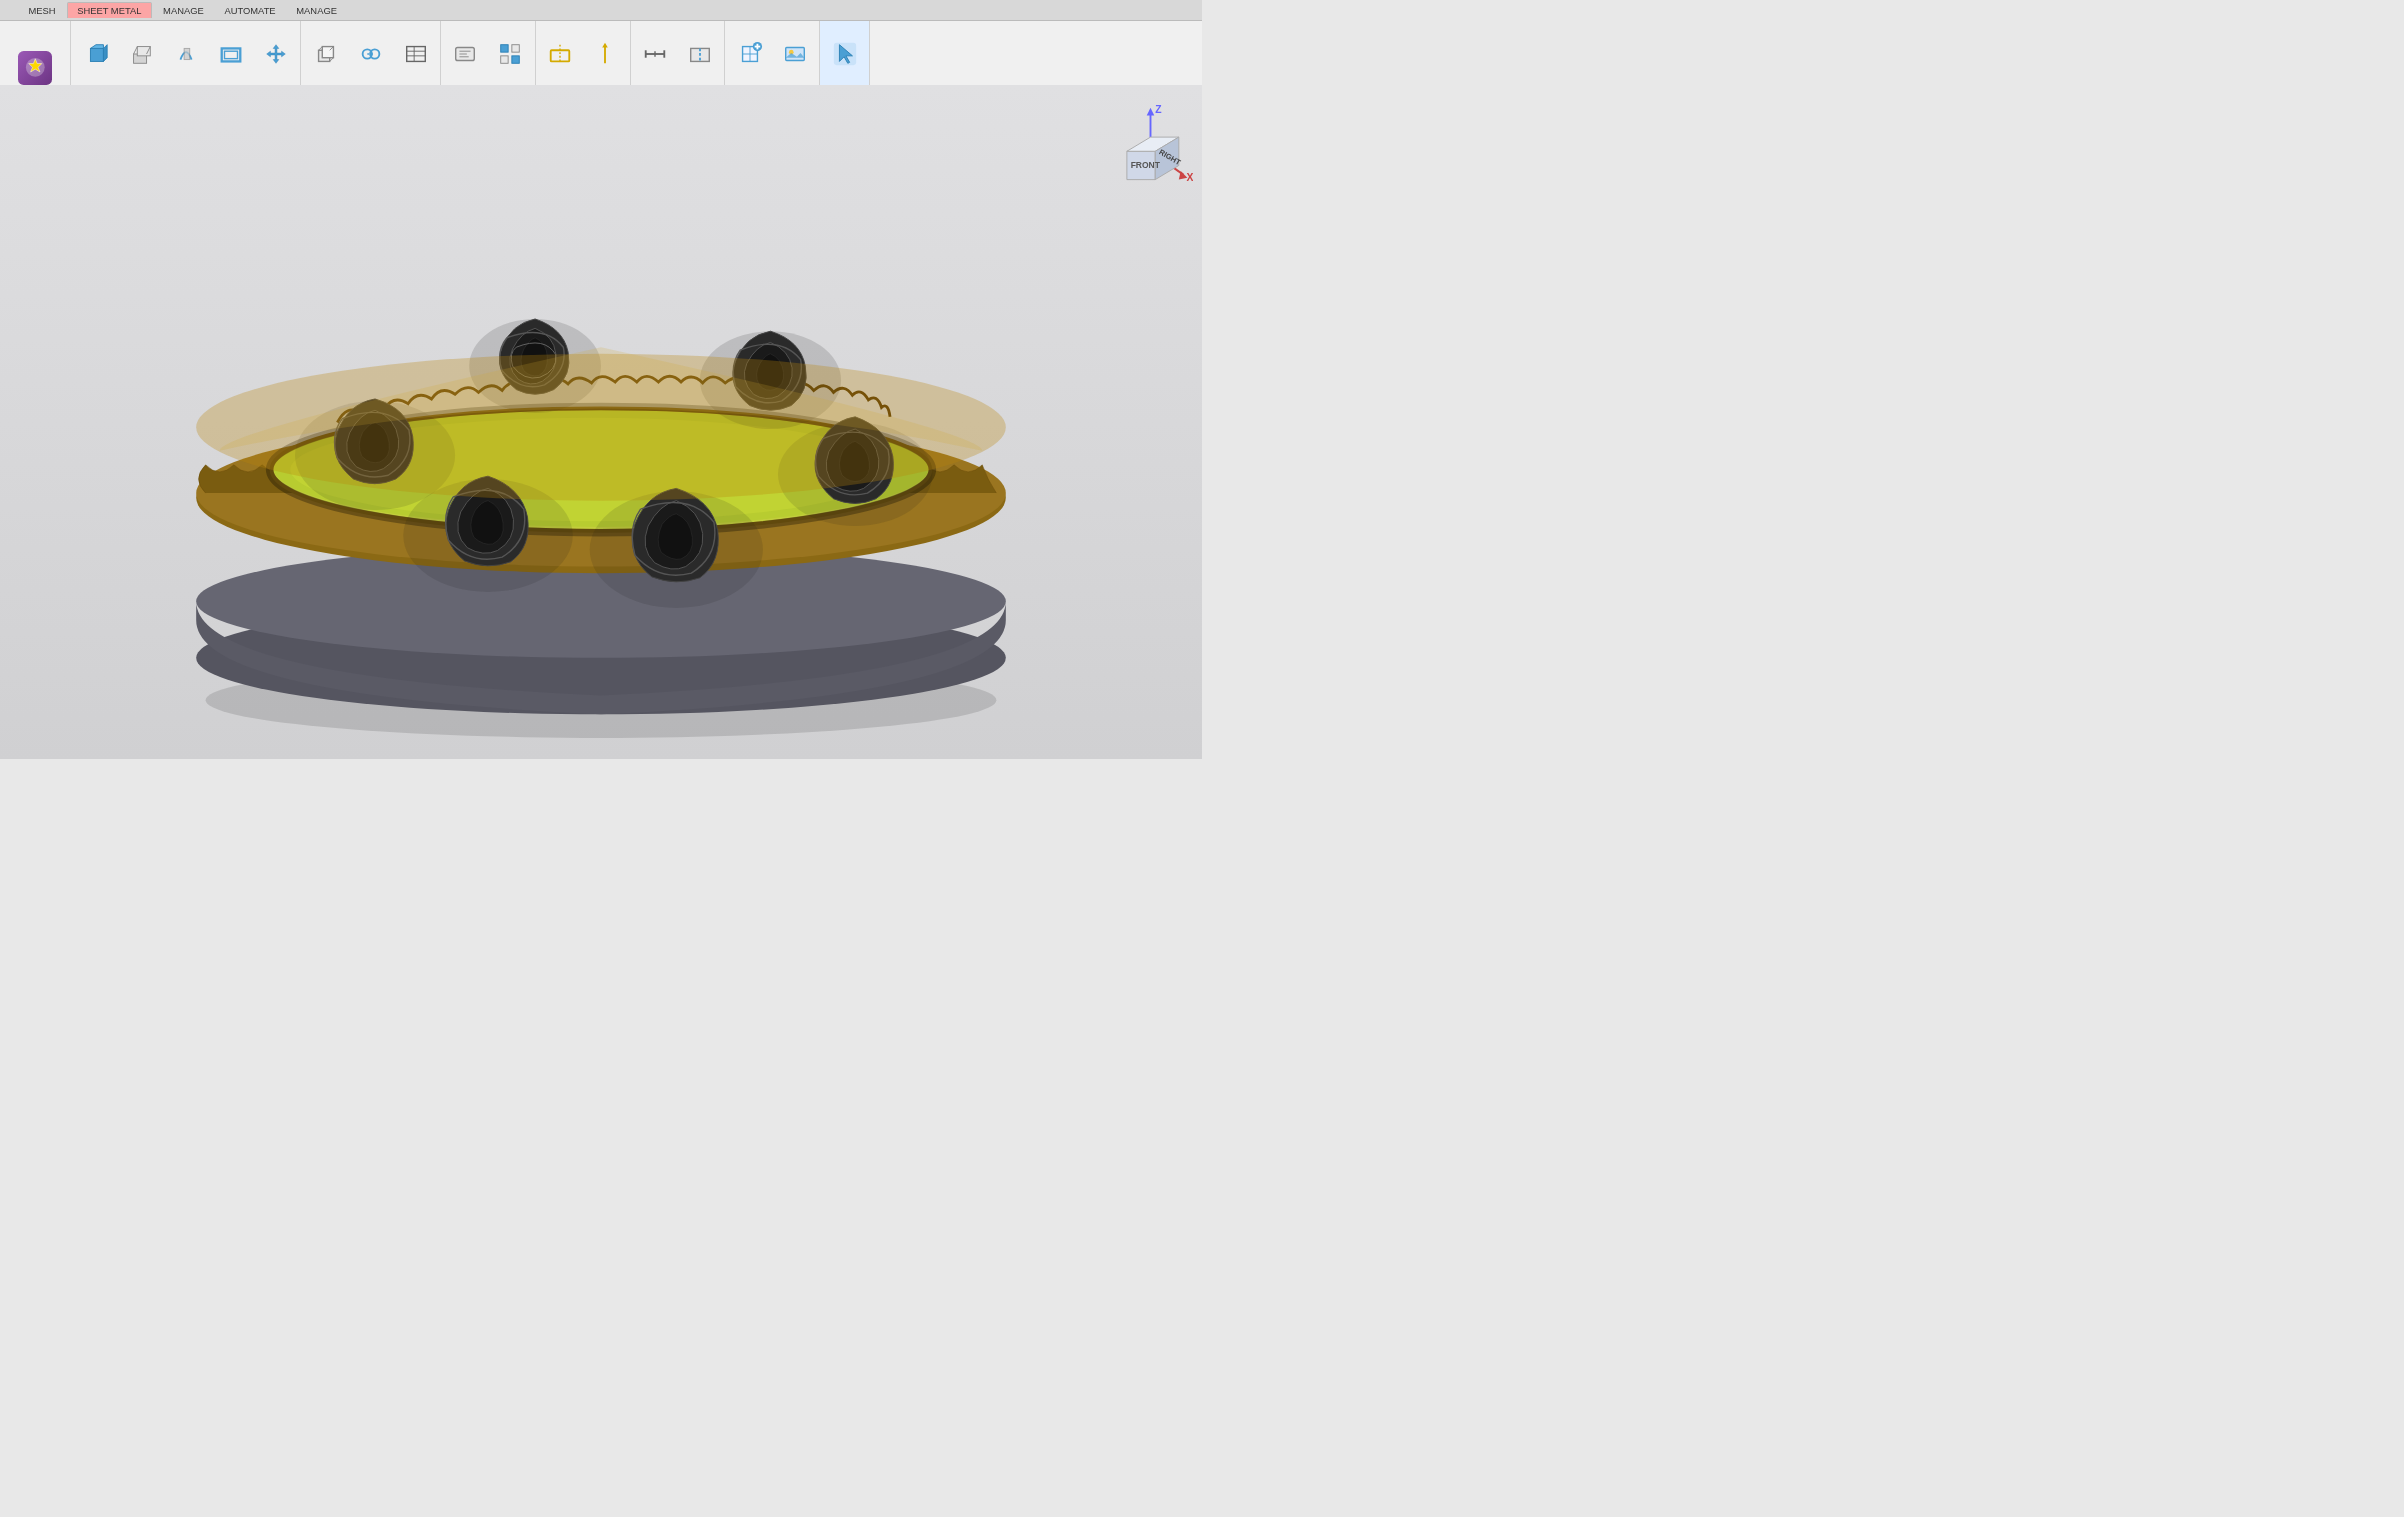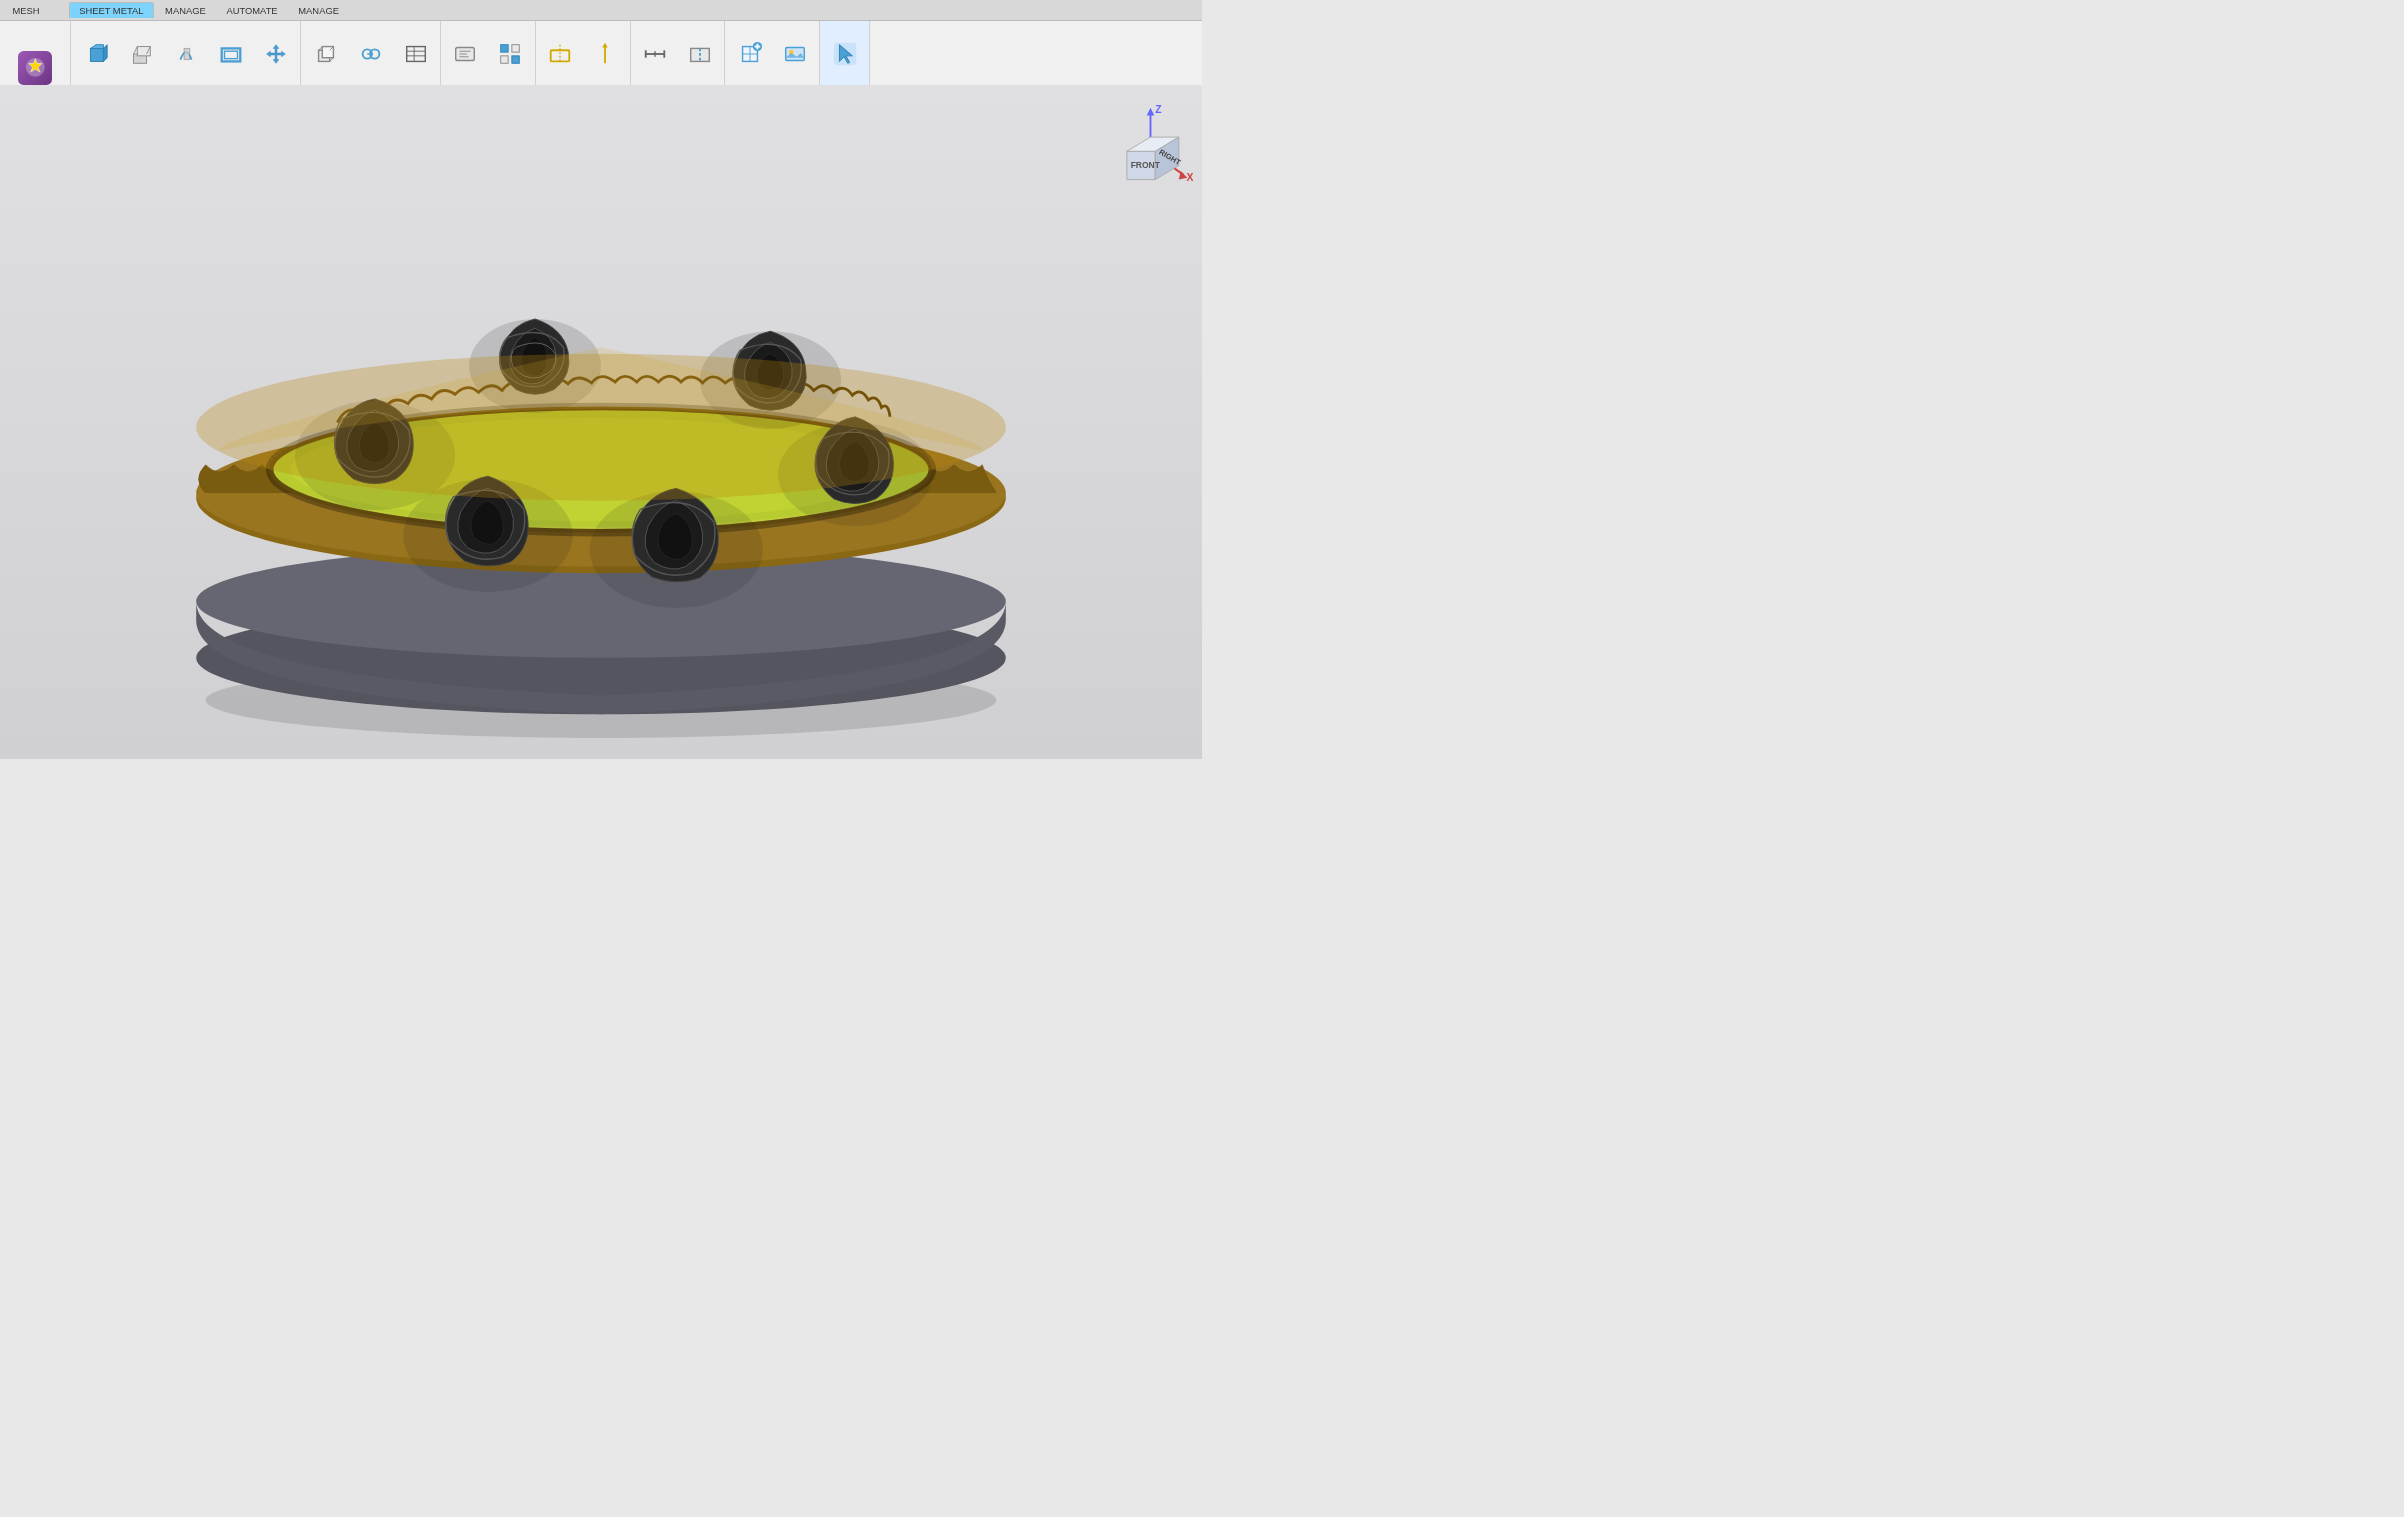--- a/index.html
+++ b/index.html
@@ -77,32 +77,32 @@
     .label-row .arrow { font-size: 6.6px; margin-left: 1.9px; }
 
     
     #nav-tabs {
       position: absolute;
       top: 0; left: 0; right: 0;
       height: 21px;
       background: #d8d8d8;
       display: flex;
       align-items: center;
-      padding-left: 3px;
+      padding-left: 19px;
       gap: 1.9px;
       border-bottom: 0.9px solid #bbb;
     }
     .nav-tab {
       font-size: 9.4px;
       padding: 1.9px 9.4px;
       cursor: pointer;
       color: #333;
       border-radius: 1.9px 1.9px 0 0;
     }
-    .nav-tab.active { background: #7dd3fc; border: 0.9px solid #bbb; border-bottom: none; margin-left: 18px; }
+    .nav-tab.active { background: #fca5a5; border: 0.9px solid #bbb; border-bottom: none; }
 
     
     #viewport {
       position: absolute;
       top: 85px; left: 0; right: 0; bottom: 0;
       background: linear-gradient(180deg, #e0e0e2 0%, #d0d0d2 100%);
       overflow: hidden;
     }
 
     

